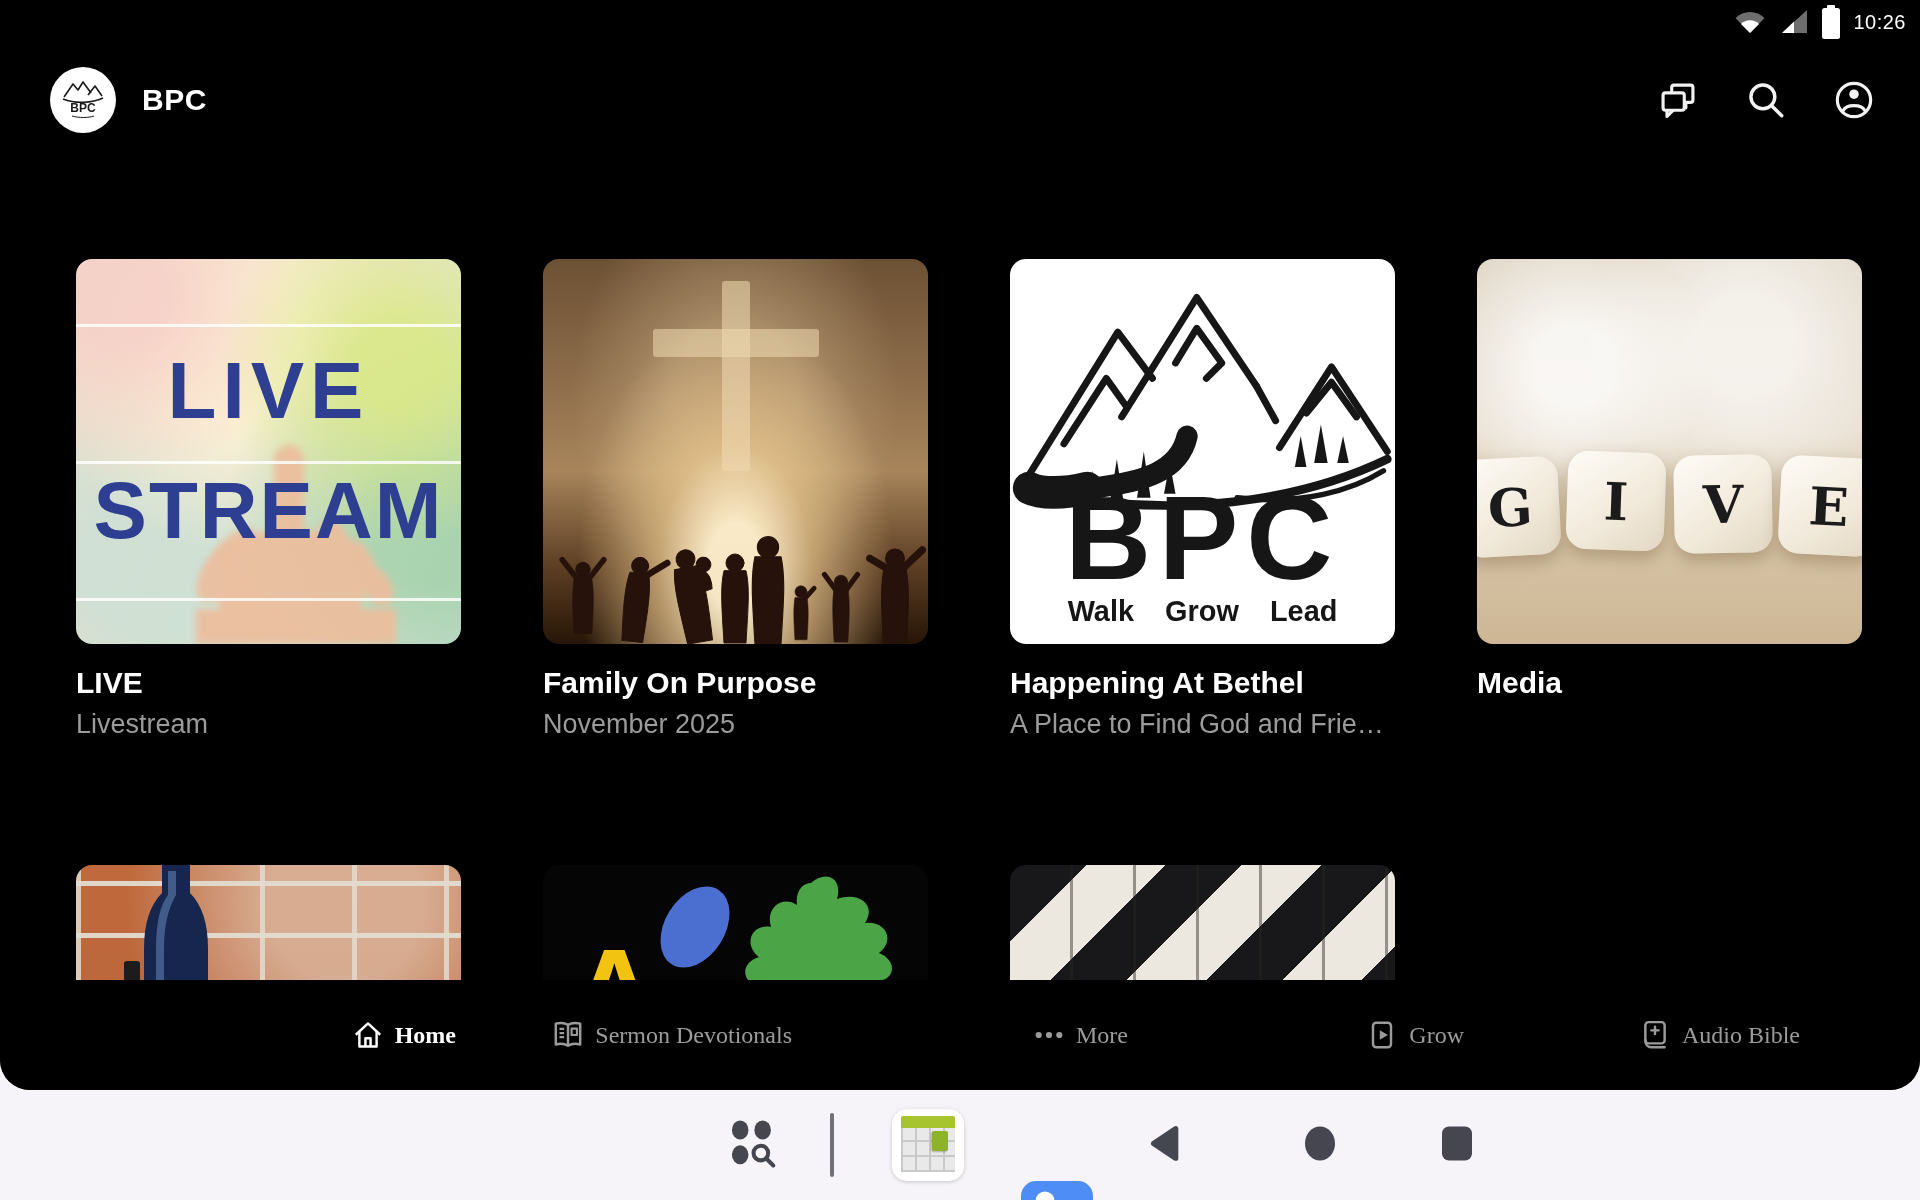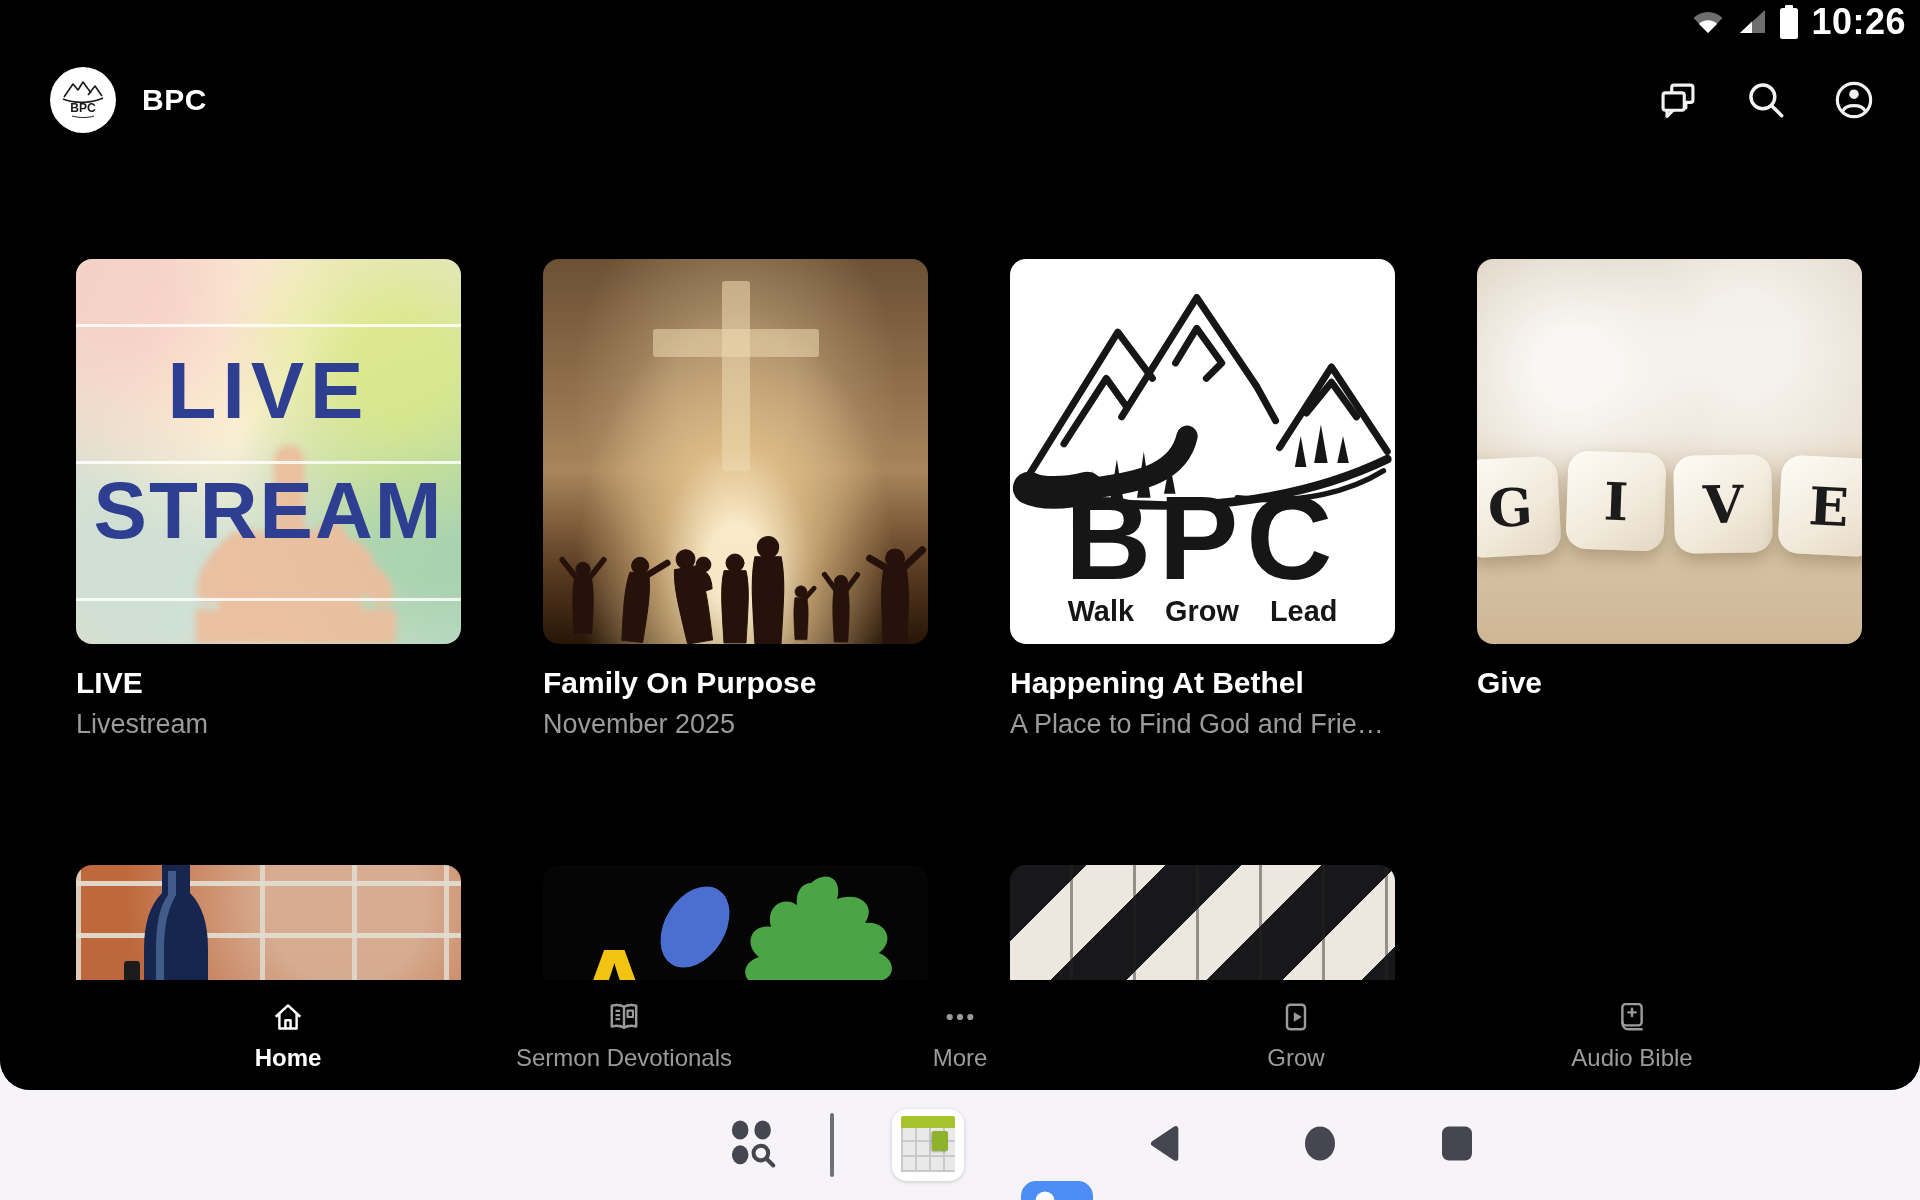--- a/index.html
+++ b/index.html
@@ -6,21 +6,21 @@
   html,body { width:1920px; height:1200px; overflow:hidden; }
   body { position:relative; background:#f7f4f9; font-family:"Liberation Sans", sans-serif; }
 
   
   .app-screen { position:absolute; top:0; left:0; width:1920px; height:1090px;
     background:#000; border-radius:0 0 30px 30px; overflow:hidden; }
 
   
   .status-bar { height:44px; display:flex; justify-content:flex-end; align-items:center;
     gap:12px; padding-right:14px; color:#fff; }
-  .status-time { font-size:36px; font-weight:700; letter-spacing:.5px; }
+  .status-time { font-size:20px; font-weight:400; letter-spacing:.5px; }
   .status-icon { display:flex; align-items:center; }
 
   
   .app-header { height:100px; margin-top:6px; display:flex; align-items:center; padding:0 44px 0 50px; }
   .logo-circle { width:66px; height:66px; border-radius:50%; background:#fff;
     display:flex; align-items:center; justify-content:center; overflow:hidden; }
   .app-title { color:#fff; font-size:30px; font-weight:bold; margin-left:26px; letter-spacing:.5px; }
   .header-actions { margin-left:auto; display:flex; gap:44px; }
   .header-icon-btn { width:44px; height:44px; display:flex; align-items:center; justify-content:center; }
 
@@ -89,22 +89,22 @@
 
   
   .art-stripes { background:
     repeating-linear-gradient(90deg, rgba(0,0,0,0) 0 60px, rgba(40,38,34,.45) 60px 63px),
     repeating-linear-gradient(135deg, #18181a 0 54px, #ece8e0 54px 110px); }
 
   
   .bottom-nav { position:absolute; left:0; bottom:0; width:100%; height:110px; background:#000;
     display:grid; grid-template-columns:repeat(5,1fr); padding:0 120px; align-items:center;
     border-radius:0 0 30px 30px; }
-  .nav-item { display:flex; flex-direction:column; align-items:center; justify-content:flex-end; gap:9px;
-    color:#9b9b9b; cursor:default; }
+  .nav-item { display:flex; flex-direction:row; align-items:center; justify-content:flex-end; gap:9px;
+    color:#9b9b9b; cursor:default;font-family:Liberation Serif, serif; }
   .nav-item .nav-label { font-size:24px; }
   .nav-item.active { color:#fff; }
   .nav-item.active .nav-label { font-weight:bold; }
 
   
   .system-bar { position:absolute; left:0; bottom:0; width:1920px; height:110px; background:#f7f4f9; }
   .sys-abs { position:absolute; top:50%; transform:translate(-50%,-50%); }
   .sys-divider { width:4px; height:64px; background:#707078; border-radius:2px; }
   .app-tile { width:72px; height:72px; border-radius:15px; overflow:hidden; position:relative; }
   .tile-calendar { background:#fff; box-shadow:0 1px 4px rgba(0,0,0,.18); }
@@ -297,21 +297,21 @@
 
     <div class="card">
       <div class="card-image art-give">
         <div class="dice-row">
           <div class="die">G</div>
           <div class="die">I</div>
           <div class="die">V</div>
           <div class="die">E</div>
         </div>
       </div>
-      <div class="card-title">Give</div>
+      <div class="card-title">Media</div>
       <div class="card-subtitle"></div>
     </div>
   </div>
 
   <div class="row row2">
 
     <div class="card">
       <div class="card-image art-bricks">
         <svg class="bottle-svg" width="110" height="130" viewBox="0 0 110 130">
           <path d="M38 0 L66 0 L66 28 C78 40 84 58 84 84 L84 130 L20 130 L20 84 C20 58 26 40 38 28 Z" fill="#17264e"></path>

